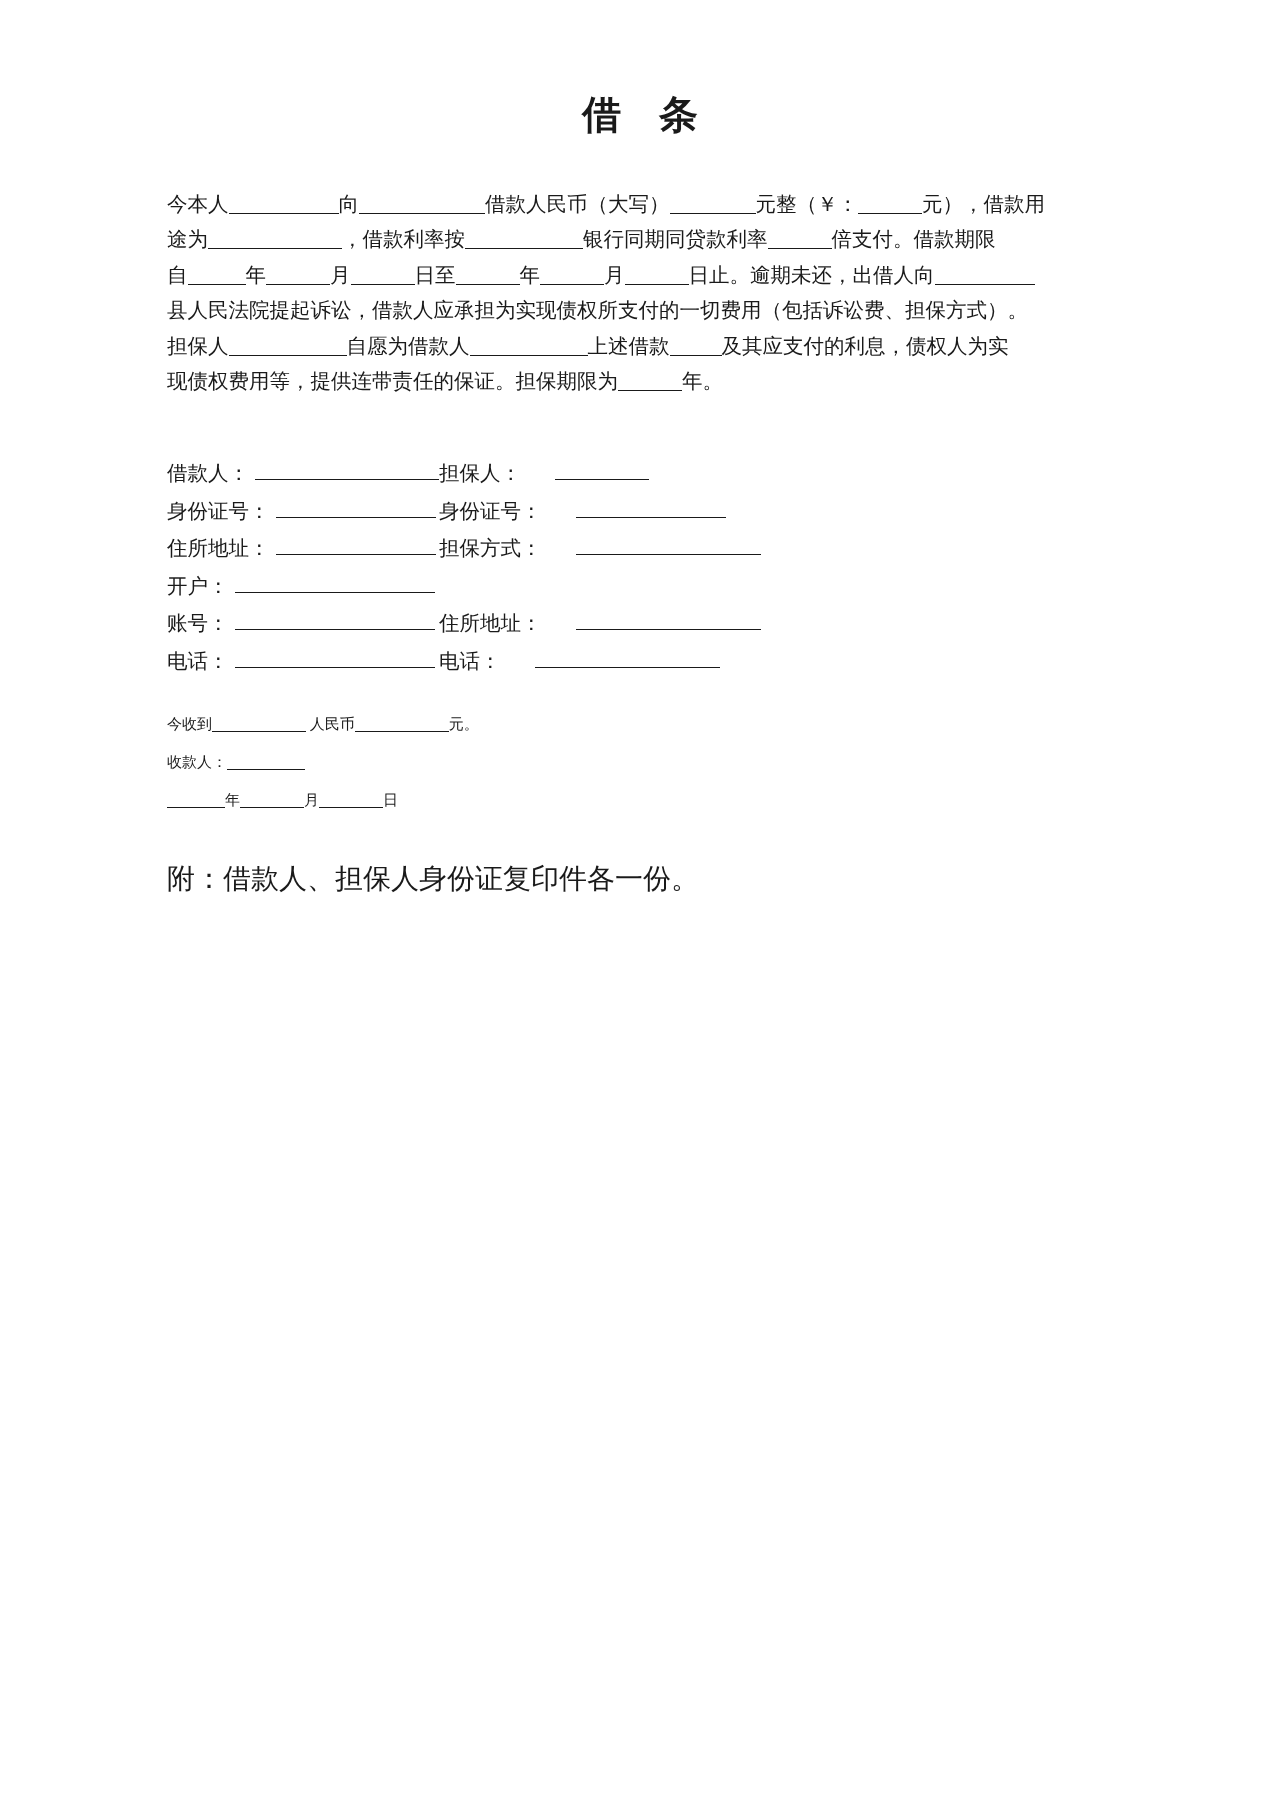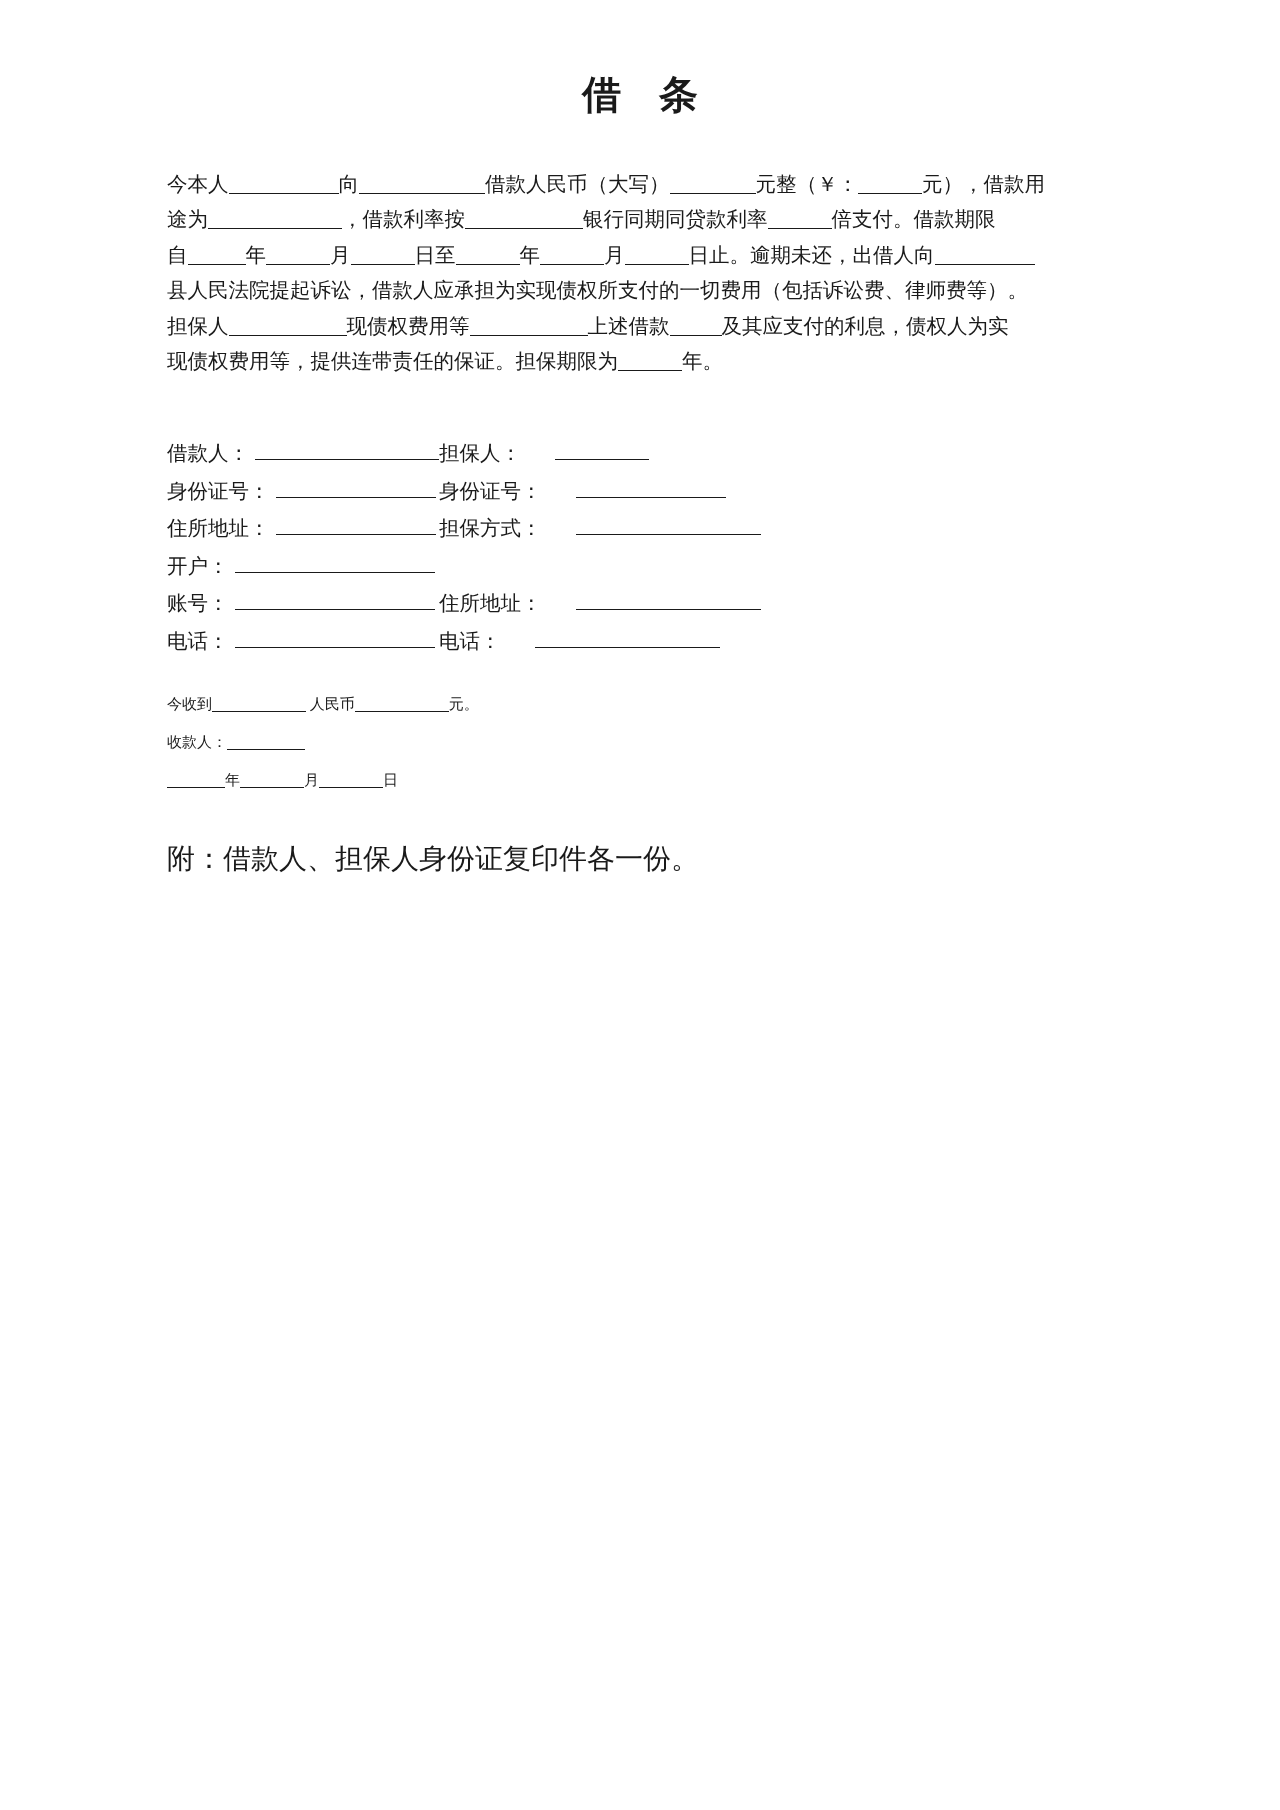--- a/index.html
+++ b/index.html
@@ -23,21 +23,21 @@
     position: relative;
     background: #fff;
   }
 
   
   .doc-title {
     text-align: center;
     font-size: 39px;
     font-weight: bold;
     letter-spacing: 14px;
-    padding-top: 72px;
+    padding-top: 92px;
     padding-left: 14px;
     line-height: 1.2;
     font-family: "Liberation Serif", "DejaVu Serif", serif;
   }
   .doc-title-2 {
     text-align: center;
     font-size: 39px;
     font-weight: bold;
     letter-spacing: 14px;
     padding-left: 14px;
@@ -118,22 +118,22 @@
 <body>
 
 <div class="page">
 
   <div class="doc-title">借 条</div>
 
   <div class="body-block" id="loan-paragraph">
       <div class="body-line"><span>今本人</span><span class="bl" style="width: 110px;"></span><span>向</span><span class="bl" style="width: 126px;"></span><span>借款人民币（大写）</span><span class="bl" style="width: 86px;"></span><span>元整（￥：</span><span class="bl" style="width: 64px;"></span><span>元），借款用</span></div>
       <div class="body-line"><span>途为</span><span class="bl" style="width: 134px;"></span><span>，借款利率按</span><span class="bl" style="width: 118px;"></span><span>银行同期同贷款利率</span><span class="bl" style="width: 64px;"></span><span>倍支付。借款期限</span></div>
       <div class="body-line"><span>自</span><span class="bl" style="width: 58px;"></span><span>年</span><span class="bl" style="width: 64px;"></span><span>月</span><span class="bl" style="width: 64px;"></span><span>日至</span><span class="bl" style="width: 64px;"></span><span>年</span><span class="bl" style="width: 64px;"></span><span>月</span><span class="bl" style="width: 64px;"></span><span>日止。逾期未还，出借人向</span><span class="bl" style="width: 100px;"></span></div>
-      <div class="body-line"><span>县人民法院提起诉讼，借款人应承担为实现债权所支付的一切费用（包括诉讼费、律师费等）。</span></div>
-      <div class="body-line"><span>担保人</span><span class="bl" style="width: 118px;"></span><span>现债权费用等</span><span class="bl" style="width: 118px;"></span><span>上述借款</span><span class="bl" style="width: 52px;"></span><span>及其应支付的利息，债权人为实</span></div>
+      <div class="body-line"><span>县人民法院提起诉讼，借款人应承担为实现债权所支付的一切费用（包括诉讼费、担保方式）。</span></div>
+      <div class="body-line"><span>担保人</span><span class="bl" style="width: 118px;"></span><span>自愿为借款人</span><span class="bl" style="width: 118px;"></span><span>上述借款</span><span class="bl" style="width: 52px;"></span><span>及其应支付的利息，债权人为实</span></div>
       <div class="body-line"><span>现债权费用等，提供连带责任的保证。担保期限为</span><span class="bl" style="width: 64px;"></span><span>年。</span></div>
     </div>
 
   <div class="sig-block" id="signature-grid">
       <div class="sig-row">
         <div class="sig-col left">
           <span class="sig-label">借款人：</span>
           <span class="sig-line" style="width: 185px;"></span>
         </div>
         <div class="sig-col right">

